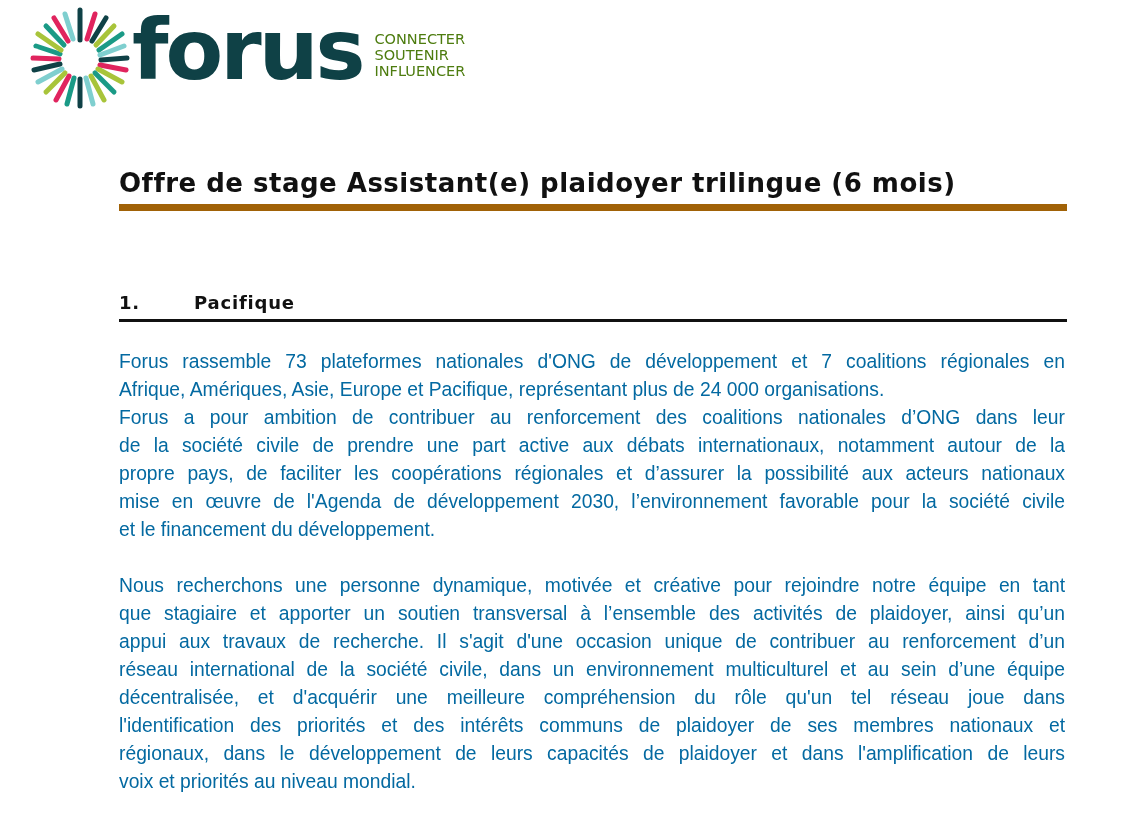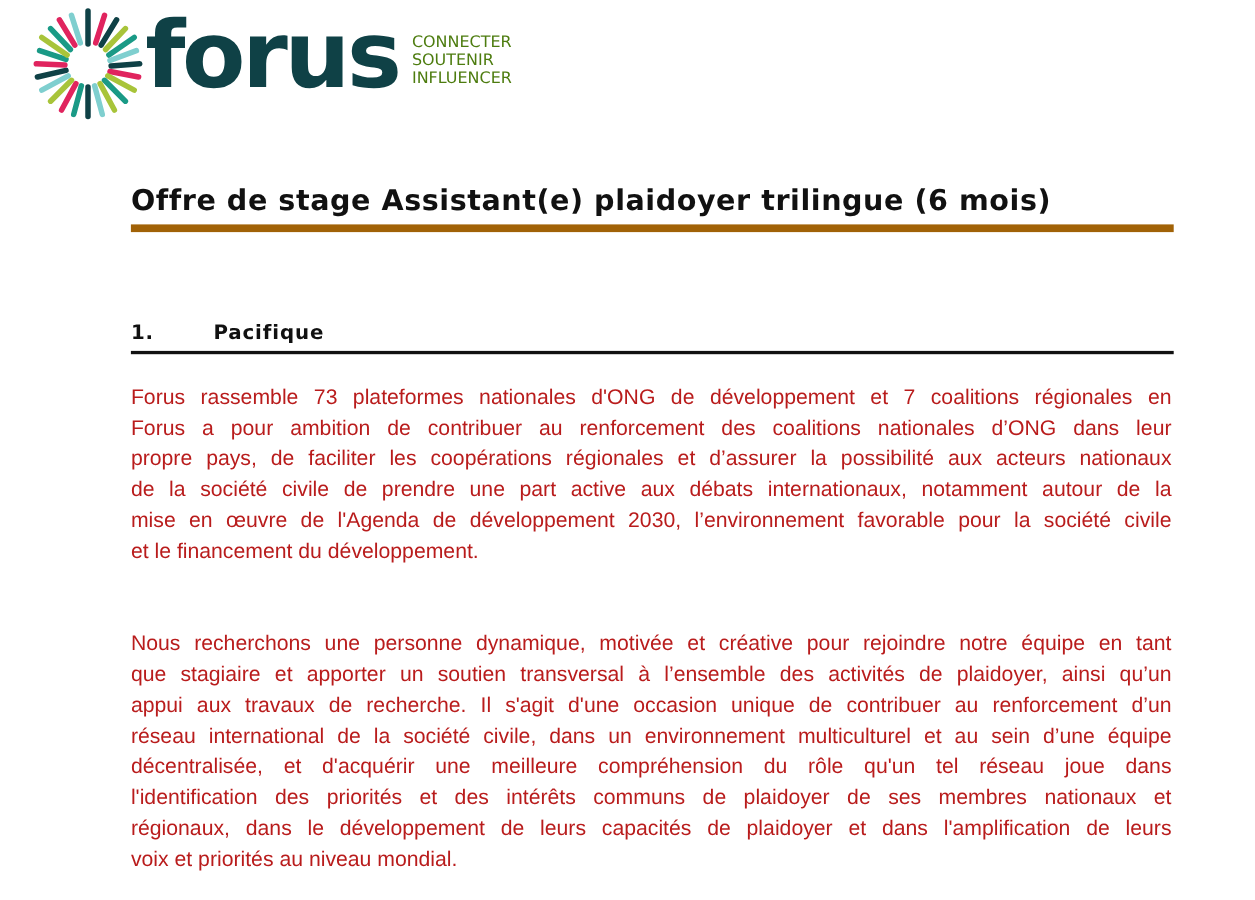--- a/index.html
+++ b/index.html
@@ -5,21 +5,21 @@
   html, body { margin: 0; padding: 0; background: #ffffff; }
   body { width: 1141px; height: 818px; position: relative; overflow: hidden; font-family: "Liberation Sans", sans-serif; color: #111; }
   .logo { position: absolute; left: 28px; top: 4px; height: 108px; display: flex; align-items: center; }
   .burst { width: 104px; height: 104px; }
   .wordmark { font-family: "DejaVu Sans", sans-serif; font-weight: bold; color: #0f4146; font-size: 84px; letter-spacing: -3px; line-height: 1; position: relative; top: -8px; }
   .tagline { margin-left: 12px; color: #4d7c0f; font-size: 14.5px; line-height: 16px; font-family: "DejaVu Sans", sans-serif; letter-spacing: 0px; position: relative; top: -3px; }
   .tagline div { white-space: nowrap; }
   .title { position: absolute; left: 119px; top: 168px; width: 948px; font-family: "DejaVu Sans", sans-serif; font-weight: bold; font-size: 26px; letter-spacing: 0.5px; padding-bottom: 6px; border-bottom: 7px solid #a16207; }
   .section { position: absolute; left: 119px; top: 292px; width: 948px; font-family: "DejaVu Sans", sans-serif; font-weight: bold; font-size: 18px; padding-bottom: 6px; border-bottom: 3px solid #111; display: flex; letter-spacing: 0.8px; }
   .section .num { width: 75px; }
-  .para { position: absolute; left: 119px; width: 946px; font-size: 19.3px; line-height: 28px; text-align: justify; color: #b91c1c; }
+  .para { position: absolute; left: 119px; width: 946px; font-size: 19.3px; line-height: 28px; text-align: justify; color: #0369a1; }
   .p1 { top: 348px; }
   .p2 { top: 572px; }
   .line { display: block; text-align: justify; text-align-last: justify; white-space: nowrap; }
   .line.last { text-align-last: left; }
 </style>
 </head>
 <body>
 
 <div class="logo">
   <svg class="burst" viewBox="-52 -52 104 104">
@@ -60,23 +60,24 @@
 
 <div class="title">Offre de stage Assistant(e) plaidoyer trilingue (6 mois)</div>
 
 <div class="section">
   <span class="num">1.</span>
   <span>Pacifique</span>
 </div>
 
 <div class="para p1">
   <span class="line last" style="text-align-last: justify;">Forus rassemble 73 plateformes nationales d'ONG de développement et 7 coalitions régionales en</span>
+  <span class="line last">Afrique, Amériques, Asie, Europe et Pacifique, représentant plus de 24 000 organisations.</span>
   <span class="line">Forus a pour ambition de contribuer au renforcement des coalitions nationales d’ONG dans leur</span>
+  <span class="line">de la société civile de prendre une part active aux débats internationaux, notamment autour de la</span>
   <span class="line">propre pays, de faciliter les coopérations régionales et d’assurer la possibilité aux acteurs nationaux</span>
-  <span class="line">de la société civile de prendre une part active aux débats internationaux, notamment autour de la</span>
   <span class="line">mise en œuvre de l'Agenda de développement 2030, l’environnement favorable pour la société civile</span>
   <span class="line last">et le financement du développement.</span>
 </div>
 
 <div class="para p2">
   <span class="line">Nous recherchons une personne dynamique, motivée et créative pour rejoindre notre équipe en tant</span>
   <span class="line">que stagiaire et apporter un soutien transversal à l’ensemble des activités de plaidoyer, ainsi qu’un</span>
   <span class="line">appui aux travaux de recherche. Il s'agit d'une occasion unique de contribuer au renforcement d’un</span>
   <span class="line">réseau international de la société civile, dans un environnement multiculturel et au sein d’une équipe</span>
   <span class="line">décentralisée, et d'acquérir une meilleure compréhension du rôle qu'un tel réseau joue dans</span>

